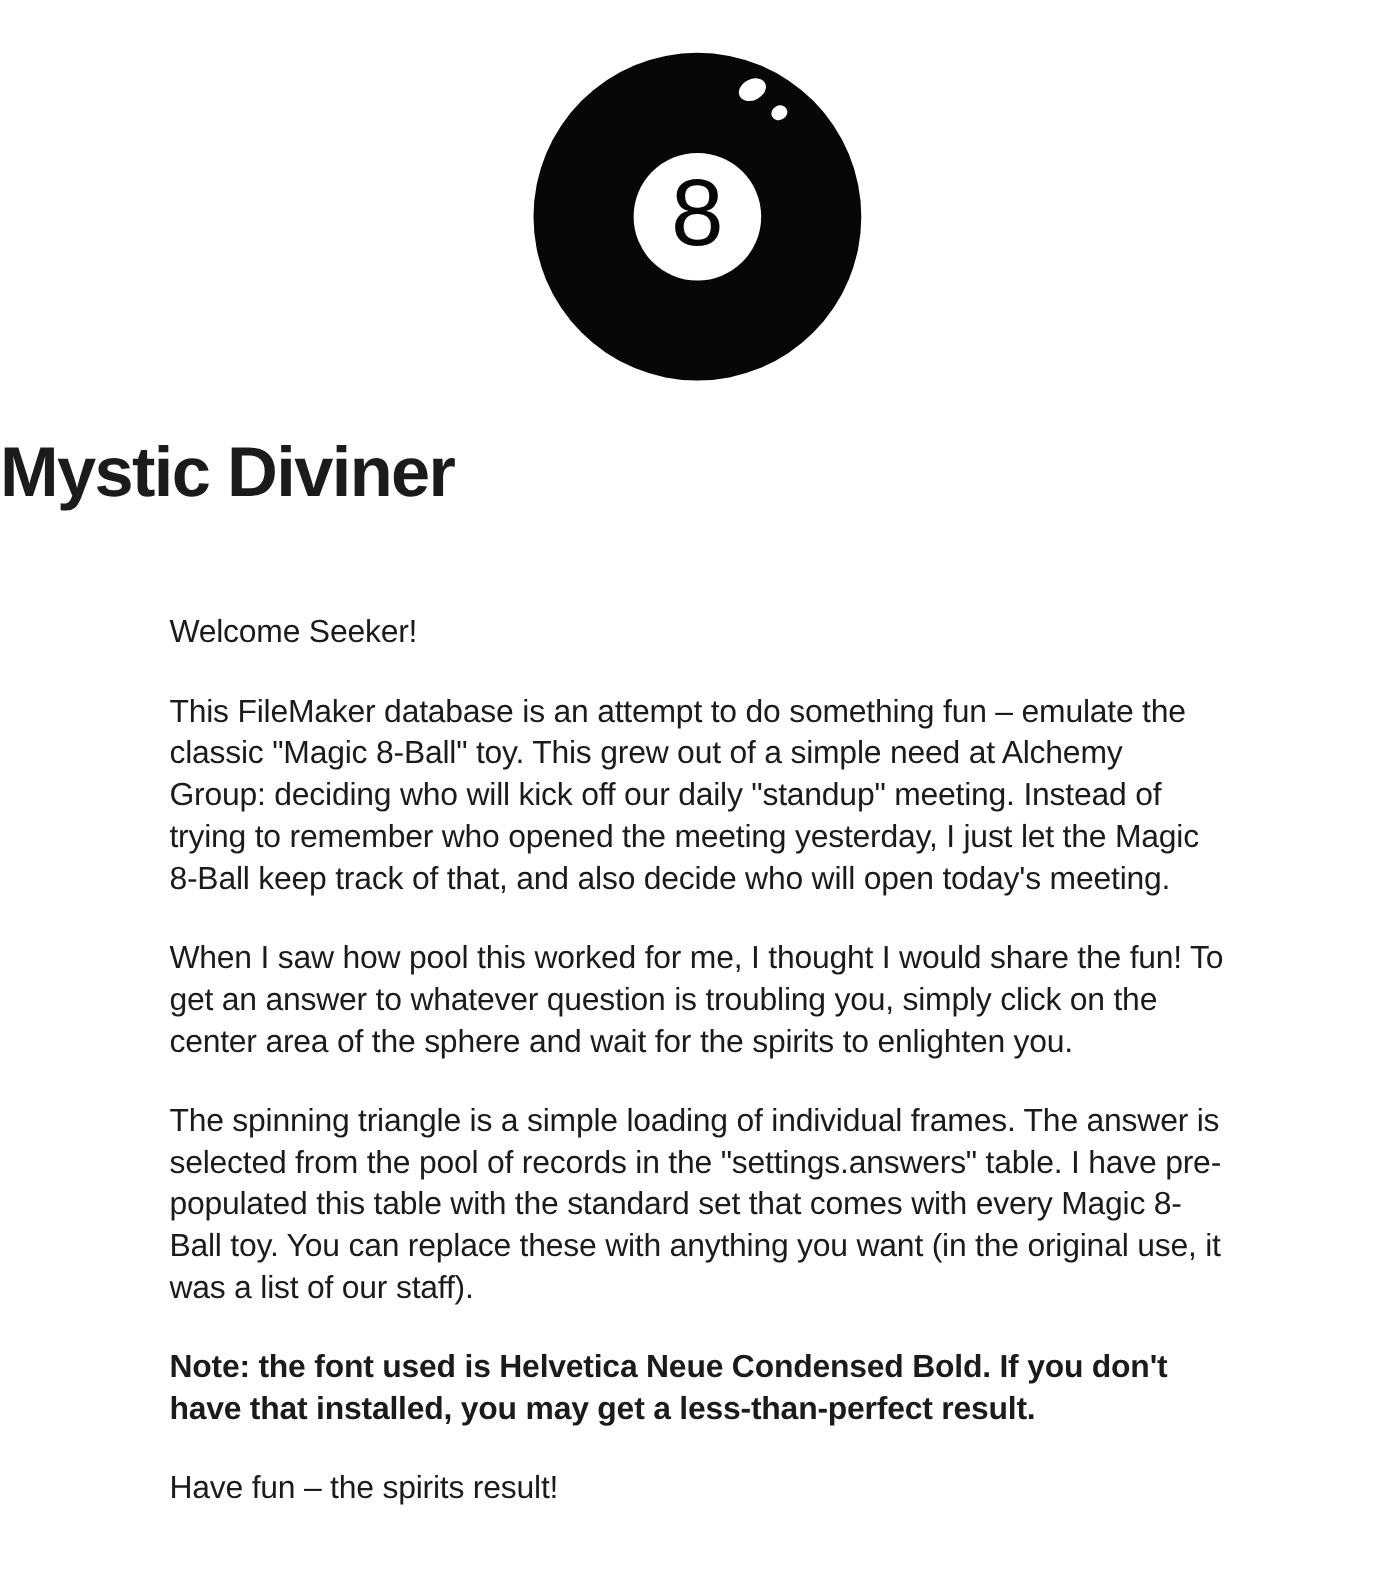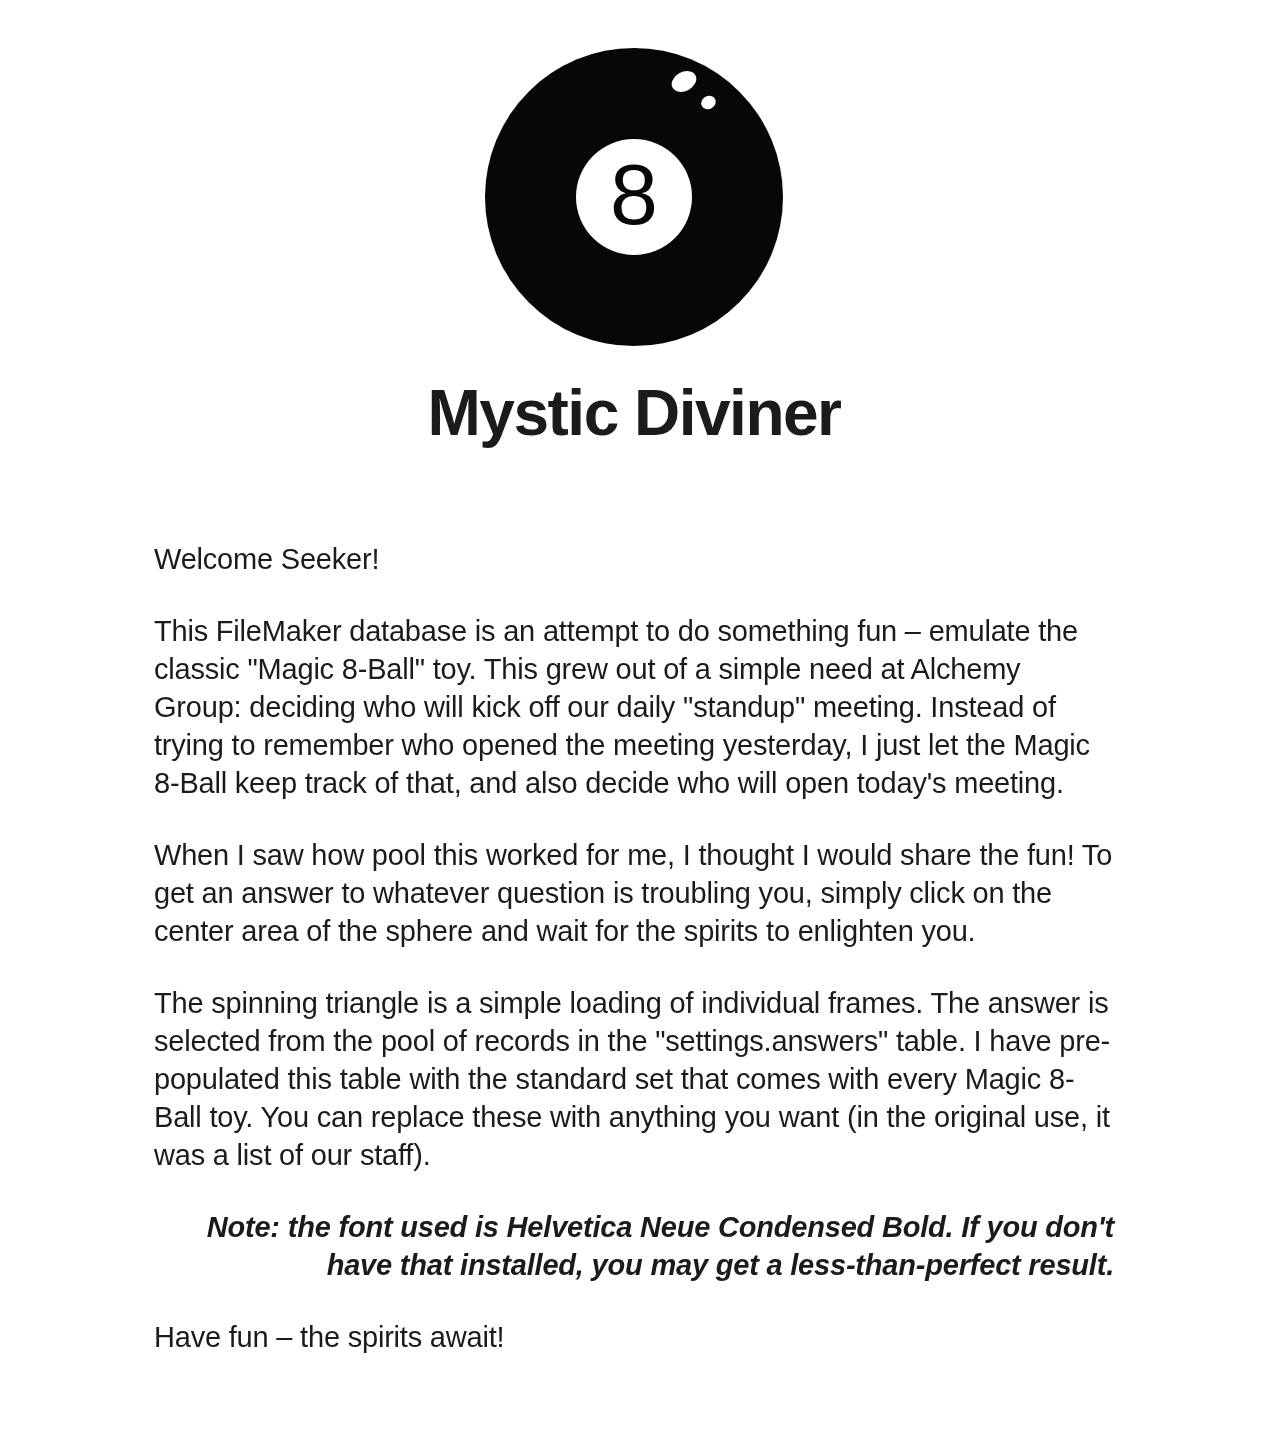--- a/index.html
+++ b/index.html
@@ -66,45 +66,42 @@
   .eight-ball .inner-circle span {
     font-family: "Liberation Sans", sans-serif;
     font-size: 86px;
     line-height: 86px;
     font-weight: 400;
     color: #070707;
     position: relative;
     top: -3px;
   }
   h1.title {
-    text-align: center;
     font-size: 64px;
     line-height: 70px;
     font-weight: bold;
     letter-spacing: -1.5px;
-    margin: 32px 0 0 0;
+    margin: 48px 0 0 0;
     color: #1b1b1b;
   }
   .body-copy {
     margin: 92px auto 12px auto;
     width: 1110px;
     padding: 0 75px;
     box-sizing: border-box;
   }
   .body-copy p {
     font-size: 29px;
     line-height: 38px;
     margin: 0 0 34px 0;
     color: #1b1b1b;
     letter-spacing: -0.2px;
   }
   .body-copy p.note {
     font-weight: bold;
-    font-style: italic;
-    text-align: right;
   }
   .body-copy p:last-child {
     margin-bottom: 0;
   }
   .spacer-bottom {
     height: 70px;
   }
 </style>
 </head>
 <body>
@@ -122,17 +119,17 @@
   </div>
 
   <h1 class="title">Mystic Diviner</h1>
 
   <div class="body-copy">
     <p>Welcome Seeker!</p>
     <p>This FileMaker database is an attempt to do something fun – emulate the classic "Magic 8-Ball" toy. This grew out of a simple need at Alchemy Group: deciding who will kick off our daily "standup" meeting. Instead of trying to remember who opened the meeting yesterday, I just let the Magic 8-Ball keep track of that, and also decide who will open today's meeting.</p>
     <p>When I saw how pool this worked for me, I thought I would share the fun! To get an answer to whatever question is troubling you, simply click on the center area of the sphere and wait for the spirits to enlighten you.</p>
     <p>The spinning triangle is a simple loading of individual frames. The answer is selected from the pool of records in the "settings.answers" table. I have pre-populated this table with the standard set that comes with every Magic 8-Ball toy. You can replace these with anything you want (in the original use, it was a list of our staff).</p>
     <p class="note">Note: the font used is Helvetica Neue Condensed Bold. If you don't have that installed, you may get a less-than-perfect result.</p>
-    <p>Have fun – the spirits await!</p>
+    <p>Have fun – the spirits result!</p>
   </div>
 
   <div class="spacer-bottom"></div>
 </div>
 
 </body></html>

